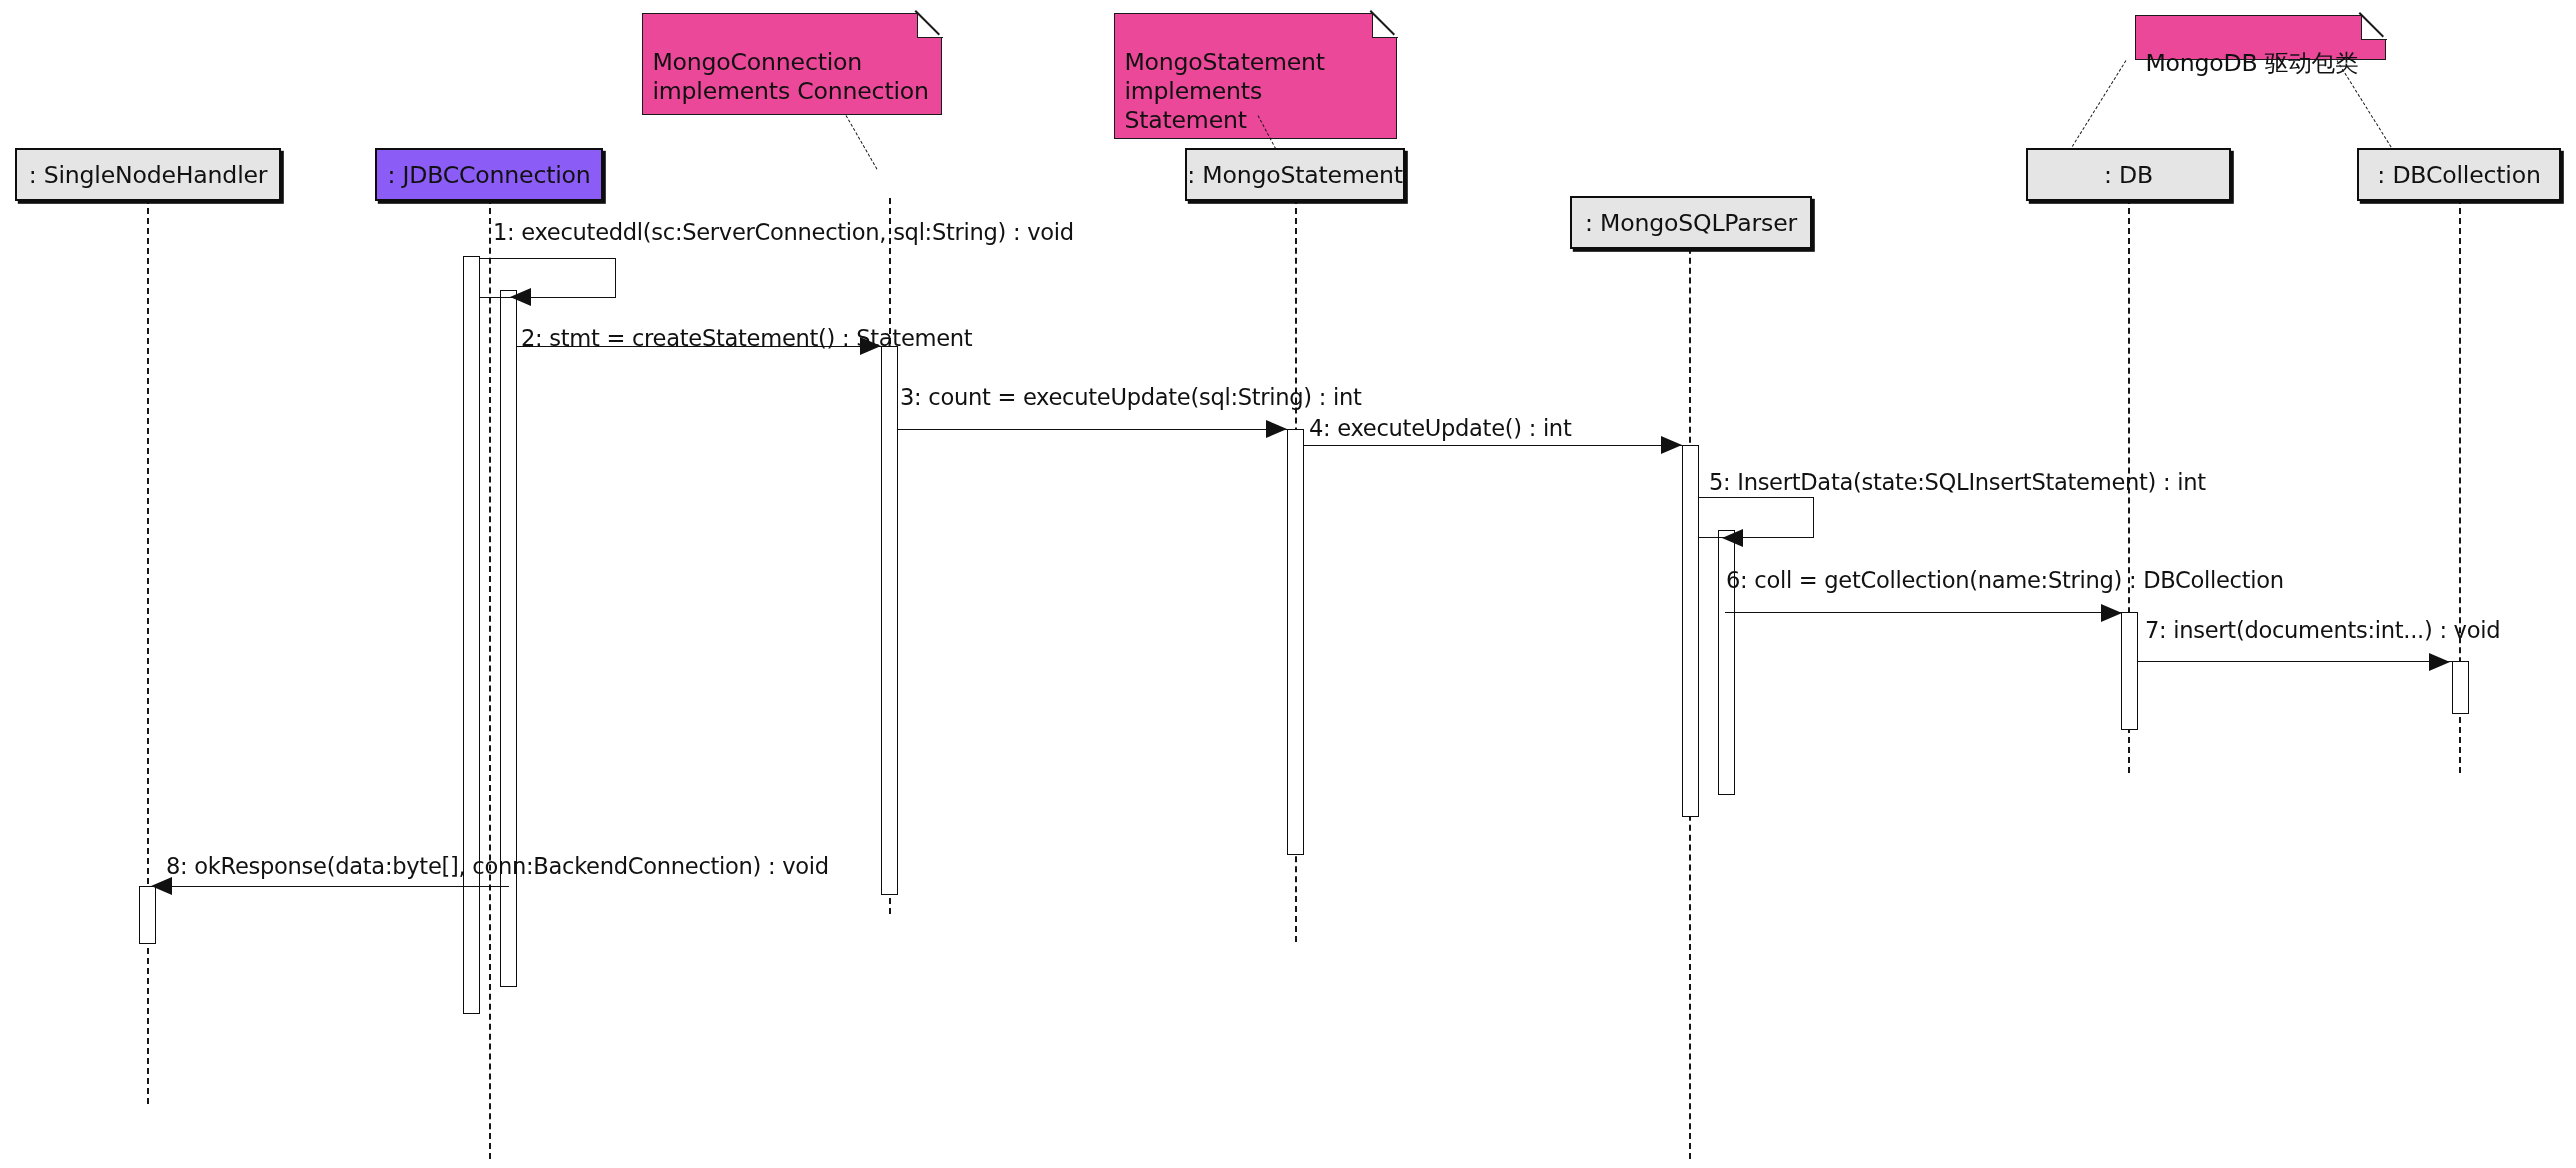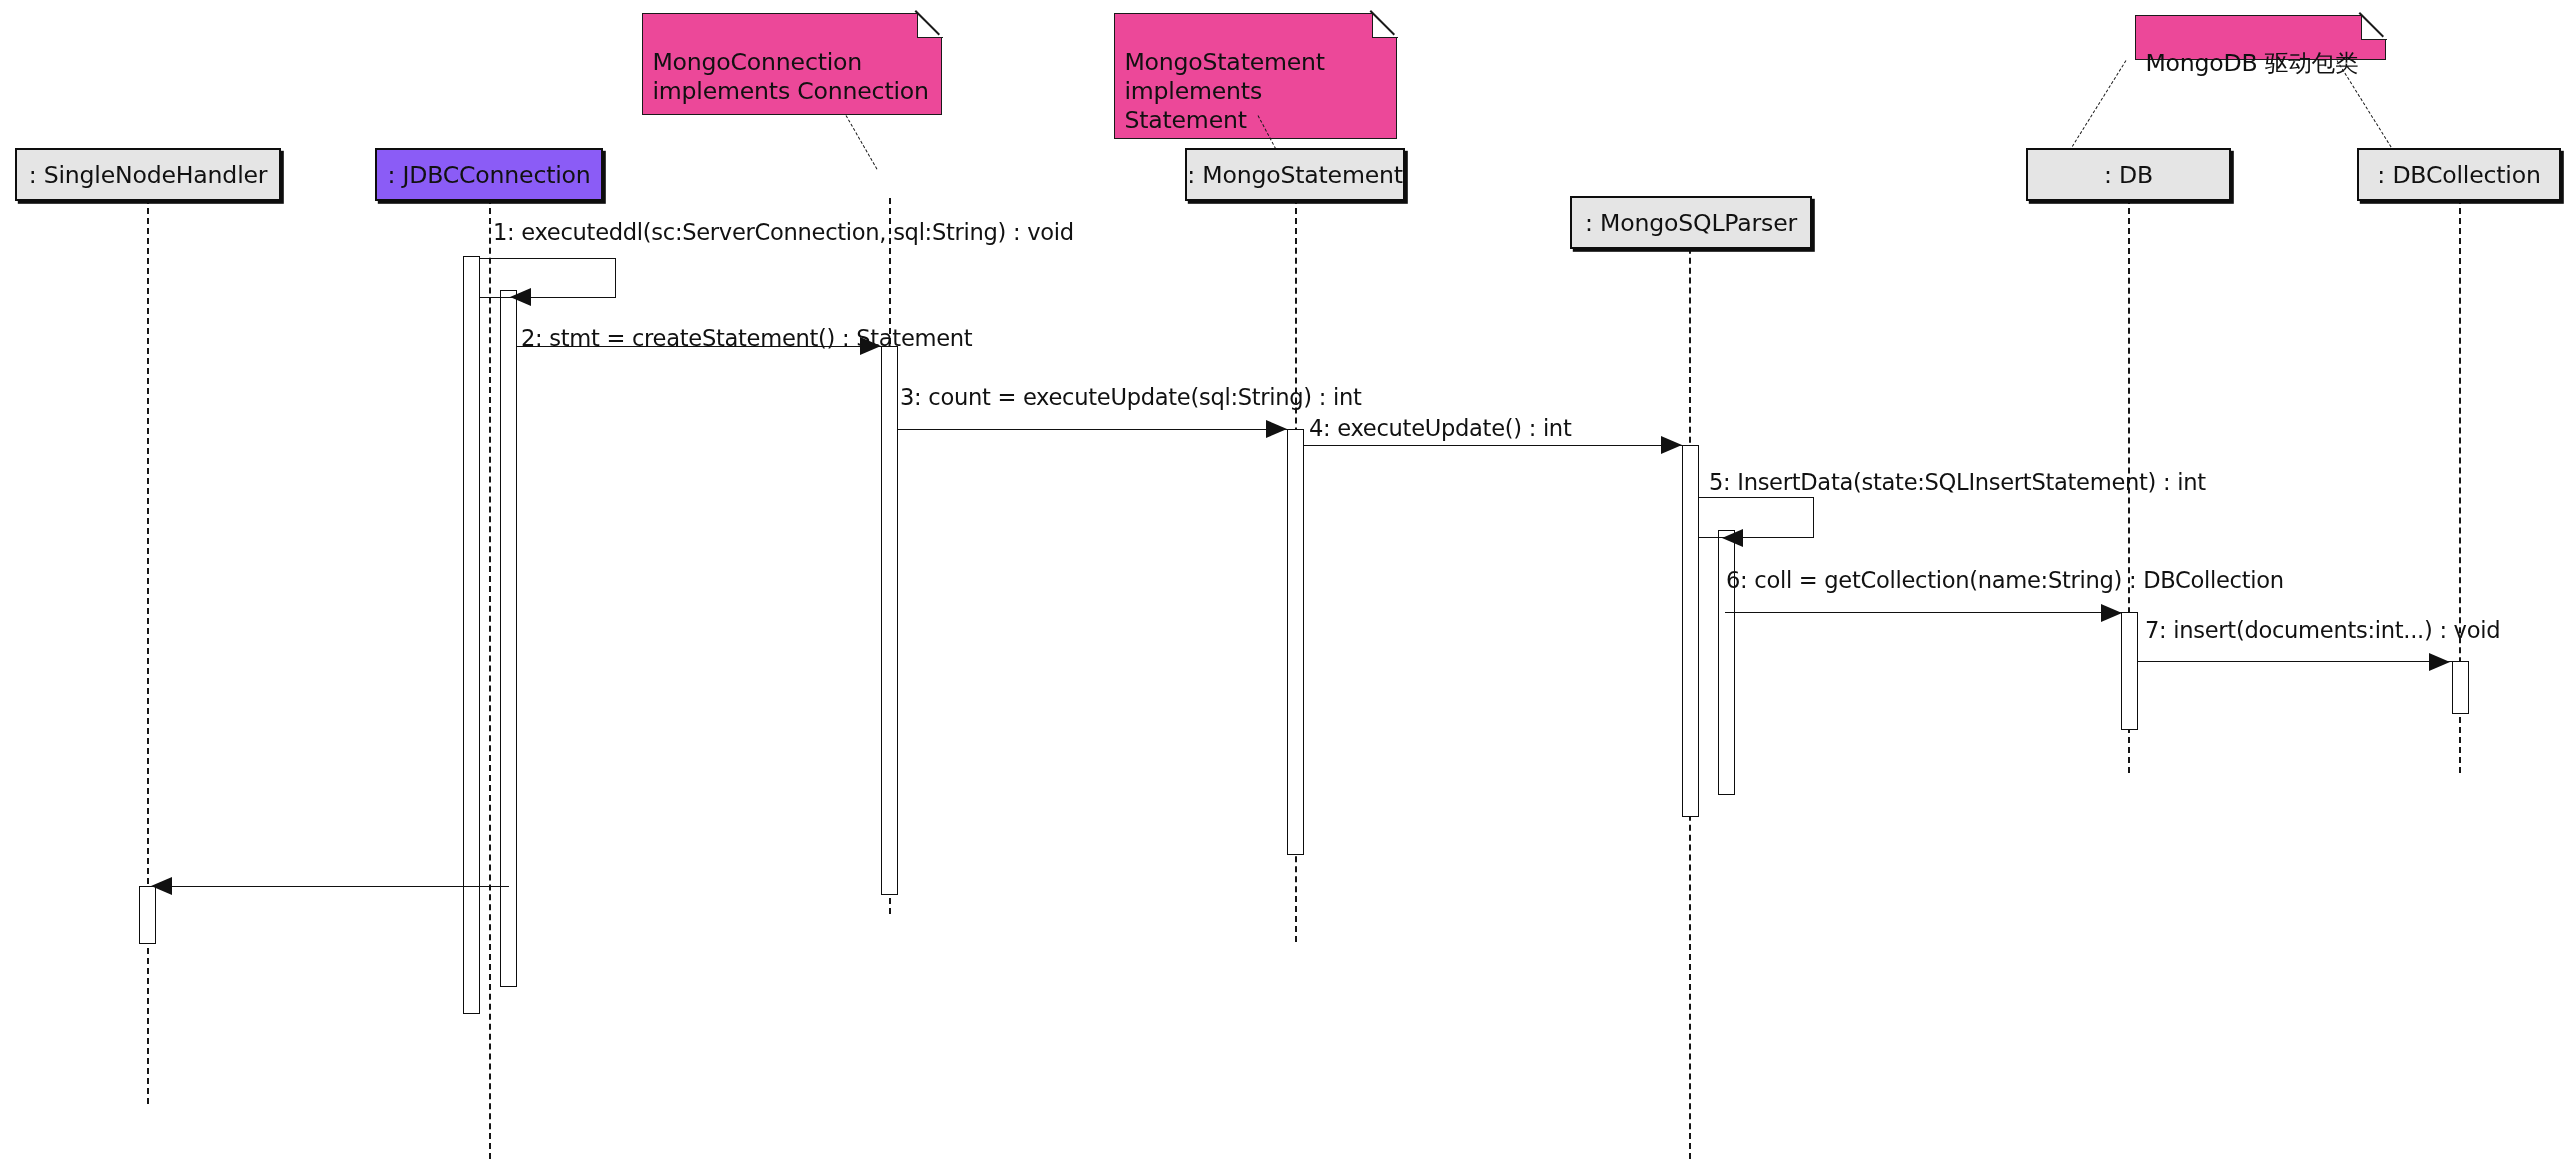--- a/index.html
+++ b/index.html
@@ -234,17 +234,18 @@
   <div class="arrowhead left" style="left:1722px; top:529px;"></div>
 
   <div class="msglabel" style="left:1726px; top:567px;">6: coll = getCollection(name:String) : DBCollection</div>
   <div class="msgline" style="left:1725px; top:612px; width:399px;"></div>
   <div class="arrowhead right" style="left:2101px; top:604px;"></div>
 
   <div class="msglabel" style="left:2145px; top:617px;">7: insert(documents:int...) : void</div>
   <div class="msgline" style="left:2138px; top:661px; width:315px;"></div>
   <div class="arrowhead right" style="left:2429px; top:653px;"></div>
 
+  <div class="msglabel" style="left:166px; top:853px;">8: okResponse(data:byte[], conn:BackendConnection) : void</div>
   <div class="msgline" style="left:156px; top:886px; width:353px;"></div>
   <div class="arrowhead left" style="left:151px; top:877px;"></div>
 
 </div>
 
 
 </body></html>

